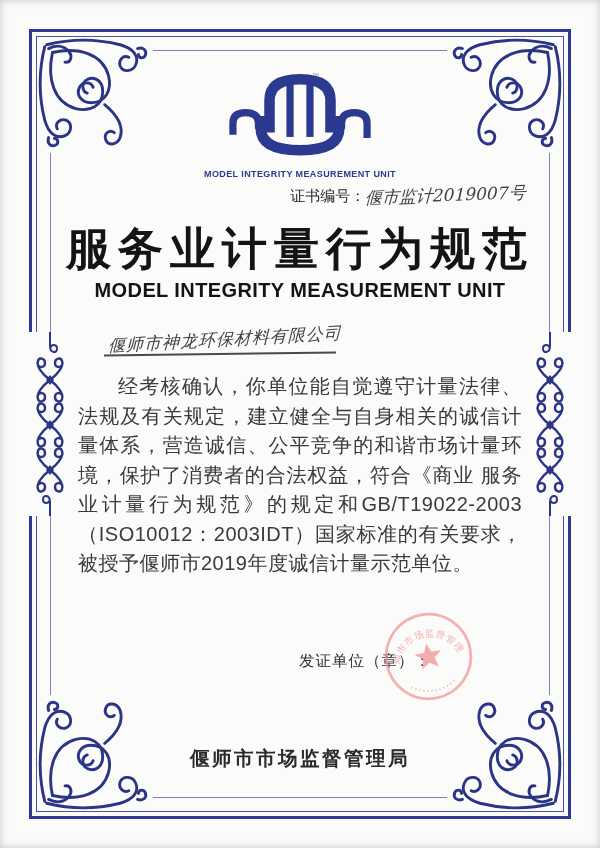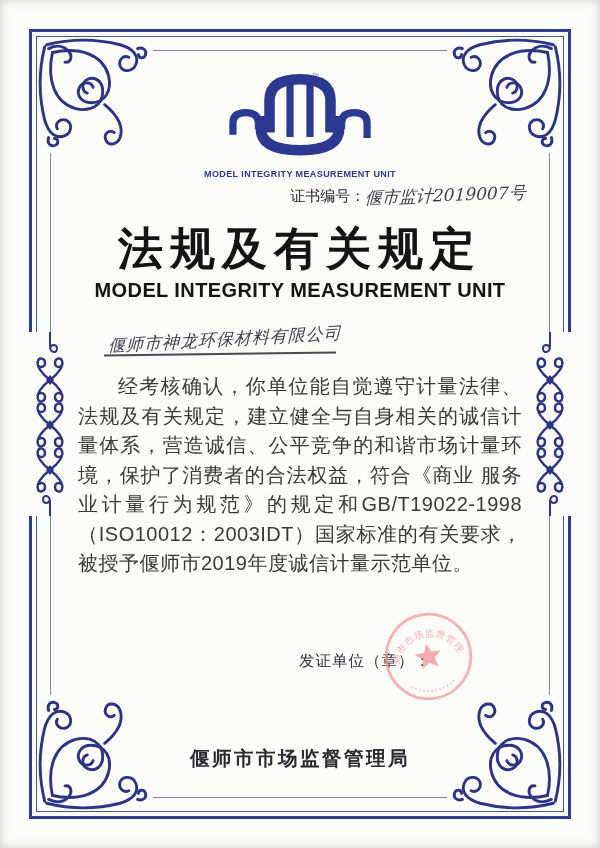--- a/index.html
+++ b/index.html
@@ -163,29 +163,29 @@
       </g>
     </svg>
     <span class="tm-mark">™</span>
     <div class="logo-caption">MODEL INTEGRITY MEASUREMENT UNIT</div>
   </div>
 
   <div class="cert-no">
     <span class="label">证书编号：</span><span class="handwrite">偃市监计2019007号</span>
   </div>
 
-  <div class="title-cn">法规及有关规定</div>
+  <div class="title-cn">服务业计量行为规范</div>
   <div class="title-en">MODEL INTEGRITY MEASUREMENT UNIT</div>
 
   <div class="company">
     <span class="handwrite">偃师市神龙环保材料有限公司</span>
   </div>
   <div class="company-underline"></div>
 
-  <div class="body-text">经考核确认，你单位能自觉遵守计量法律、法规及有关规定，建立健全与自身相关的诚信计量体系，营造诚信、公平竞争的和谐市场计量环境，保护了消费者的合法权益，符合《商业 服务业计量行为规范》的规定和GB/T19022-1998（ISO10012：2003IDT）国家标准的有关要求，被授予偃师市2019年度诚信计量示范单位。</div>
+  <div class="body-text">经考核确认，你单位能自觉遵守计量法律、法规及有关规定，建立健全与自身相关的诚信计量体系，营造诚信、公平竞争的和谐市场计量环境，保护了消费者的合法权益，符合《商业 服务业计量行为规范》的规定和GB/T19022-2003（ISO10012：2003IDT）国家标准的有关要求，被授予偃师市2019年度诚信计量示范单位。</div>
 
   <div class="issuer">发证单位（章）：</div>
 
   <div class="seal">
     <svg viewBox="0 0 110 110">
       <defs>
         <path id="sealTopArc" d="M 20,60 A 36,36 0 0 1 90,60"></path>
       </defs>
       <circle cx="55" cy="55" r="48" fill="none" stroke="#ef8f8f" stroke-width="3.2" opacity="0.8"></circle>
       <polygon fill="#ef8f8f" opacity="0.85" points="55,40 59.1,50.1 70.2,50.6 61.6,57.4 64.5,68.1 55,62.2 45.5,68.1 48.4,57.4 39.8,50.6 50.9,50.1"></polygon>

